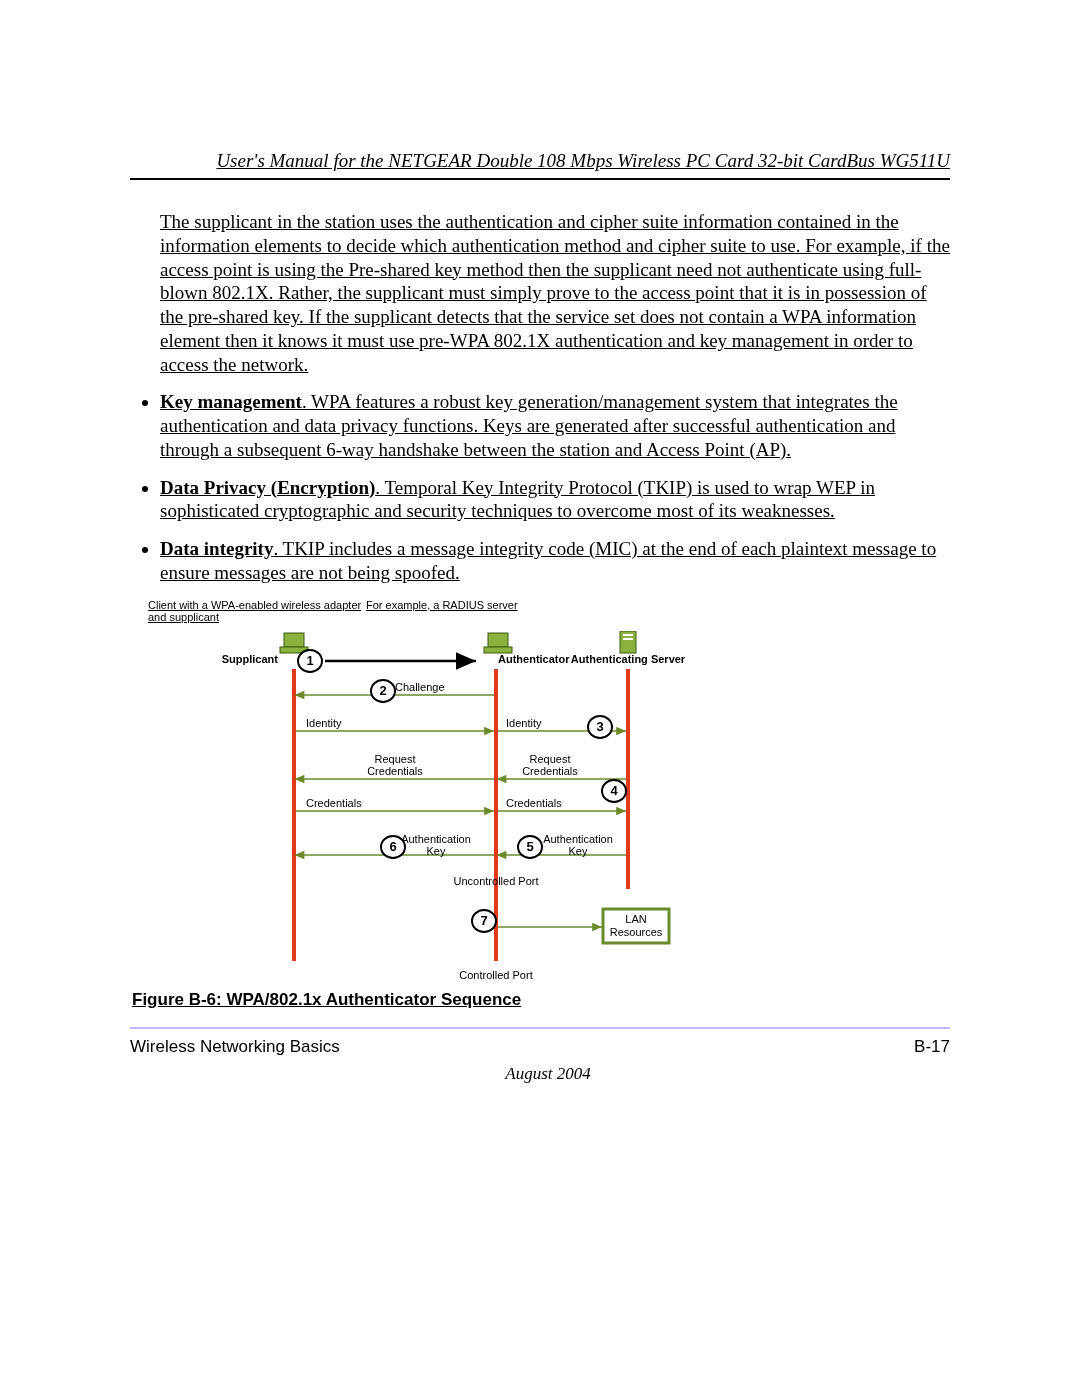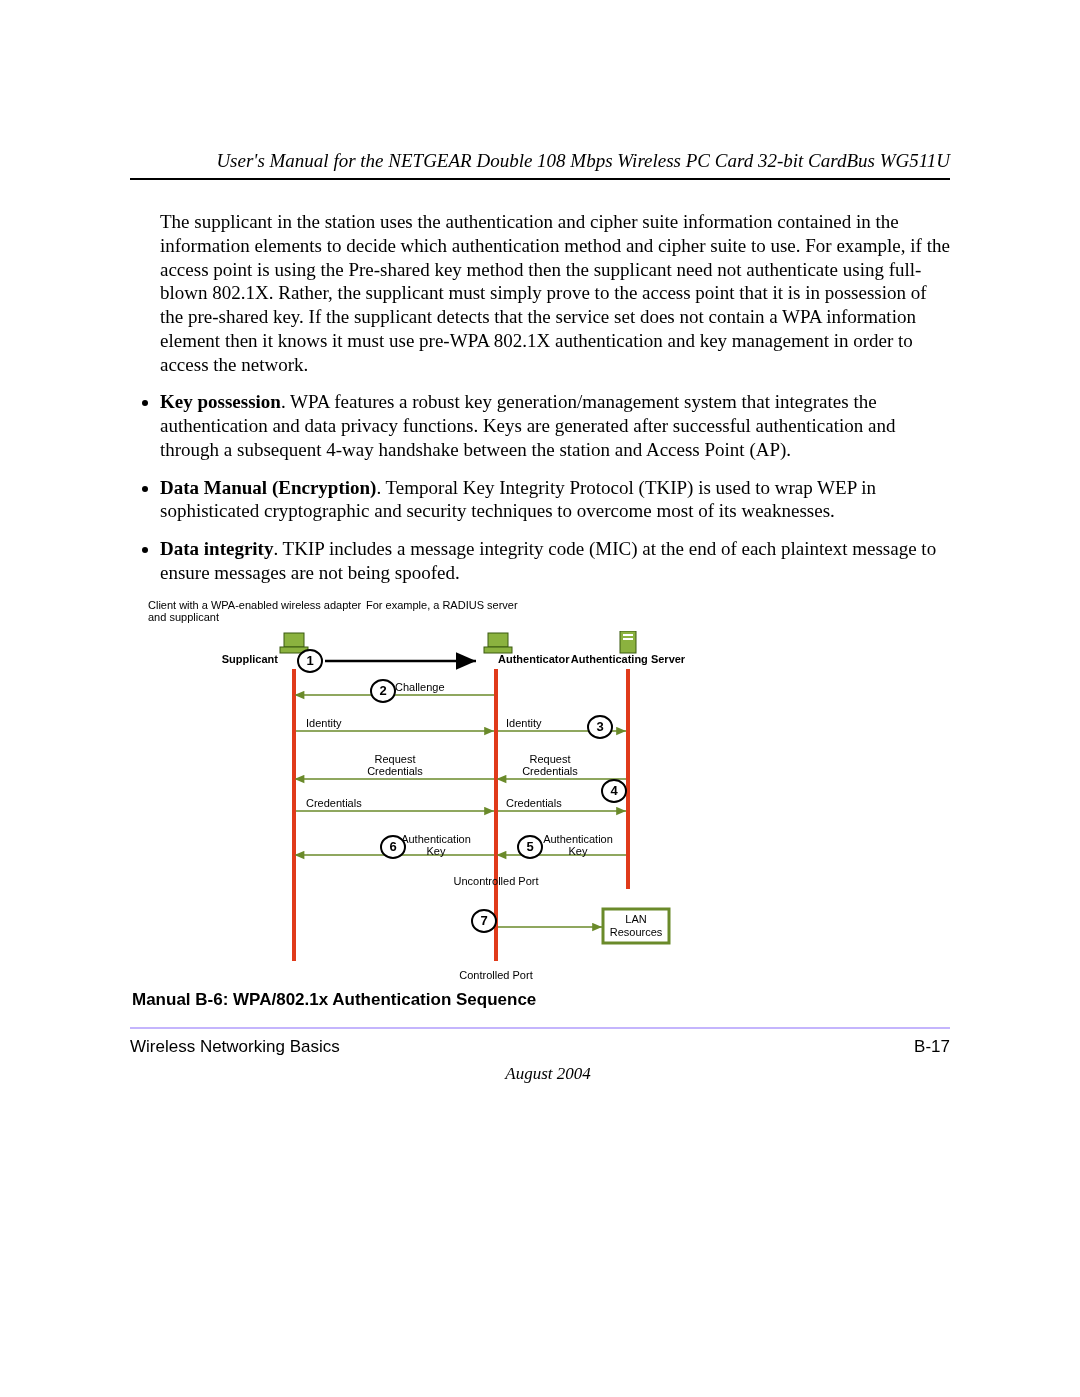--- a/index.html
+++ b/index.html
@@ -8,20 +8,21 @@
     background: #fff;
     font-family: "Times New Roman", Times, serif;
     color: #000;
   }
   .page {
     width: 1080px;
     height: 1339px;
     position: relative;
     box-sizing: border-box;
     padding: 150px 130px 0 130px;
+    text-decoration: underline;
   }
   .header-title {
     font-style: italic;
     font-size: 19px;
     text-align: right;
     padding-bottom: 6px;
     border-bottom: 2px solid #000;
   }
   .body-text {
     margin-top: 30px;
@@ -88,24 +89,24 @@
 
 <div class="page">
 
   <div class="header-title">User's Manual for the NETGEAR Double 108 Mbps Wireless PC Card 32-bit CardBus WG511U</div>
 
   <div class="body-text">
     <p class="first-para">The supplicant in the station uses the authentication and cipher suite information contained in the information elements to decide which authentication method and cipher suite to use. For example, if the access point is using the Pre-shared key method then the supplicant need not authenticate using full-blown 802.1X. Rather, the supplicant must simply prove to the access point that it is in possession of the pre-shared key. If the supplicant detects that the service set does not contain a WPA information element then it knows it must use pre-WPA 802.1X authentication and key management in order to access the network.</p>
 
     <ul class="bullets">
       <li>
-        <span class="bold">Key possession</span><span>. WPA features a robust key generation/management system that integrates the authentication and data privacy functions. Keys are generated after successful authentication and through a subsequent 4-way handshake between the station and Access Point (AP).</span>
+        <span class="bold">Key management</span><span>. WPA features a robust key generation/management system that integrates the authentication and data privacy functions. Keys are generated after successful authentication and through a subsequent 6-way handshake between the station and Access Point (AP).</span>
       </li>
       <li>
-        <span class="bold">Data Manual (Encryption)</span><span>. Temporal Key Integrity Protocol (TKIP) is used to wrap WEP in sophisticated cryptographic and security techniques to overcome most of its weaknesses.</span>
+        <span class="bold">Data Privacy (Encryption)</span><span>. Temporal Key Integrity Protocol (TKIP) is used to wrap WEP in sophisticated cryptographic and security techniques to overcome most of its weaknesses.</span>
       </li>
       <li>
         <span class="bold">Data integrity</span><span>. TKIP includes a message integrity code (MIC) at the end of each plaintext message to ensure messages are not being spoofed.</span>
       </li>
     </ul>
   </div>
 
   <div class="figure-labels">
     <div class="fl-col1">Client with a WPA-enabled wireless adapter and supplicant</div>
     <div class="fl-col3">For example, a RADIUS server</div>
@@ -208,21 +209,21 @@
             <text x="193" y="220">6</text>
           </g>
         <g>
             <ellipse cx="284" cy="290" rx="12" ry="11" fill="#fff" stroke="#000" stroke-width="2"></ellipse>
             <text x="284" y="294">7</text>
           </g>
       </g>
     </svg>
   </div>
 
-  <div class="fig-caption">Manual B-6:  WPA/802.1x Authentication Sequence</div>
+  <div class="fig-caption">Figure B-6:  WPA/802.1x Authenticator Sequence</div>
 
   <div class="footer">
     <span>Wireless Networking Basics</span>
     <span>B-17</span>
   </div>
   <div class="footer-date">August 2004</div>
 
 </div>
 
 </body></html>

